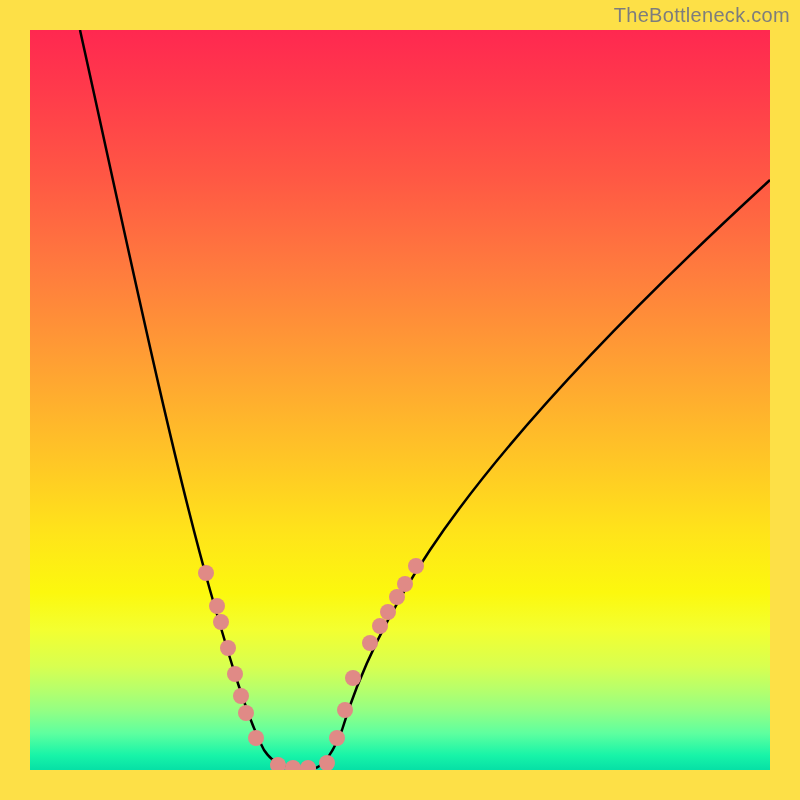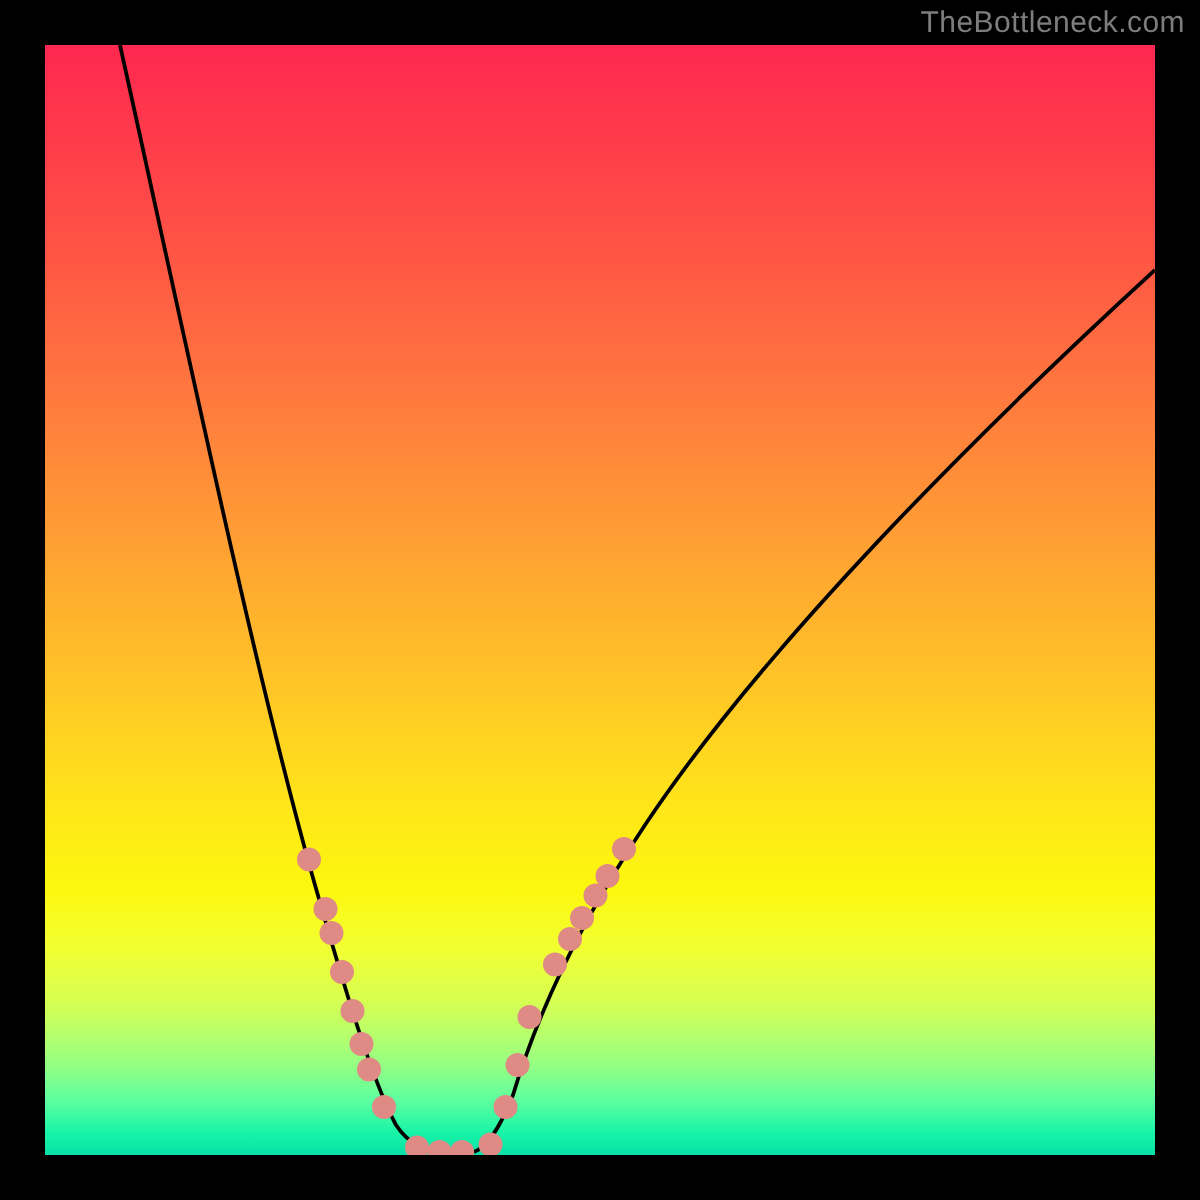--- a/index.html
+++ b/index.html
@@ -7,21 +7,21 @@
     padding: 0;
     width: 800px;
     height: 800px;
     overflow: hidden;
     font-family: Arial, Helvetica, sans-serif;
   }
   .canvas {
     position: relative;
     width: 800px;
     height: 800px;
-    background: #000000;
+    background: #fde047;
   }
   .plot-area {
     position: absolute;
     left: 30px;
     top: 30px;
     width: 740px;
     height: 740px;
     background: linear-gradient(to bottom,
       #ff2850 0%,
       #ff3a4b 8%,

